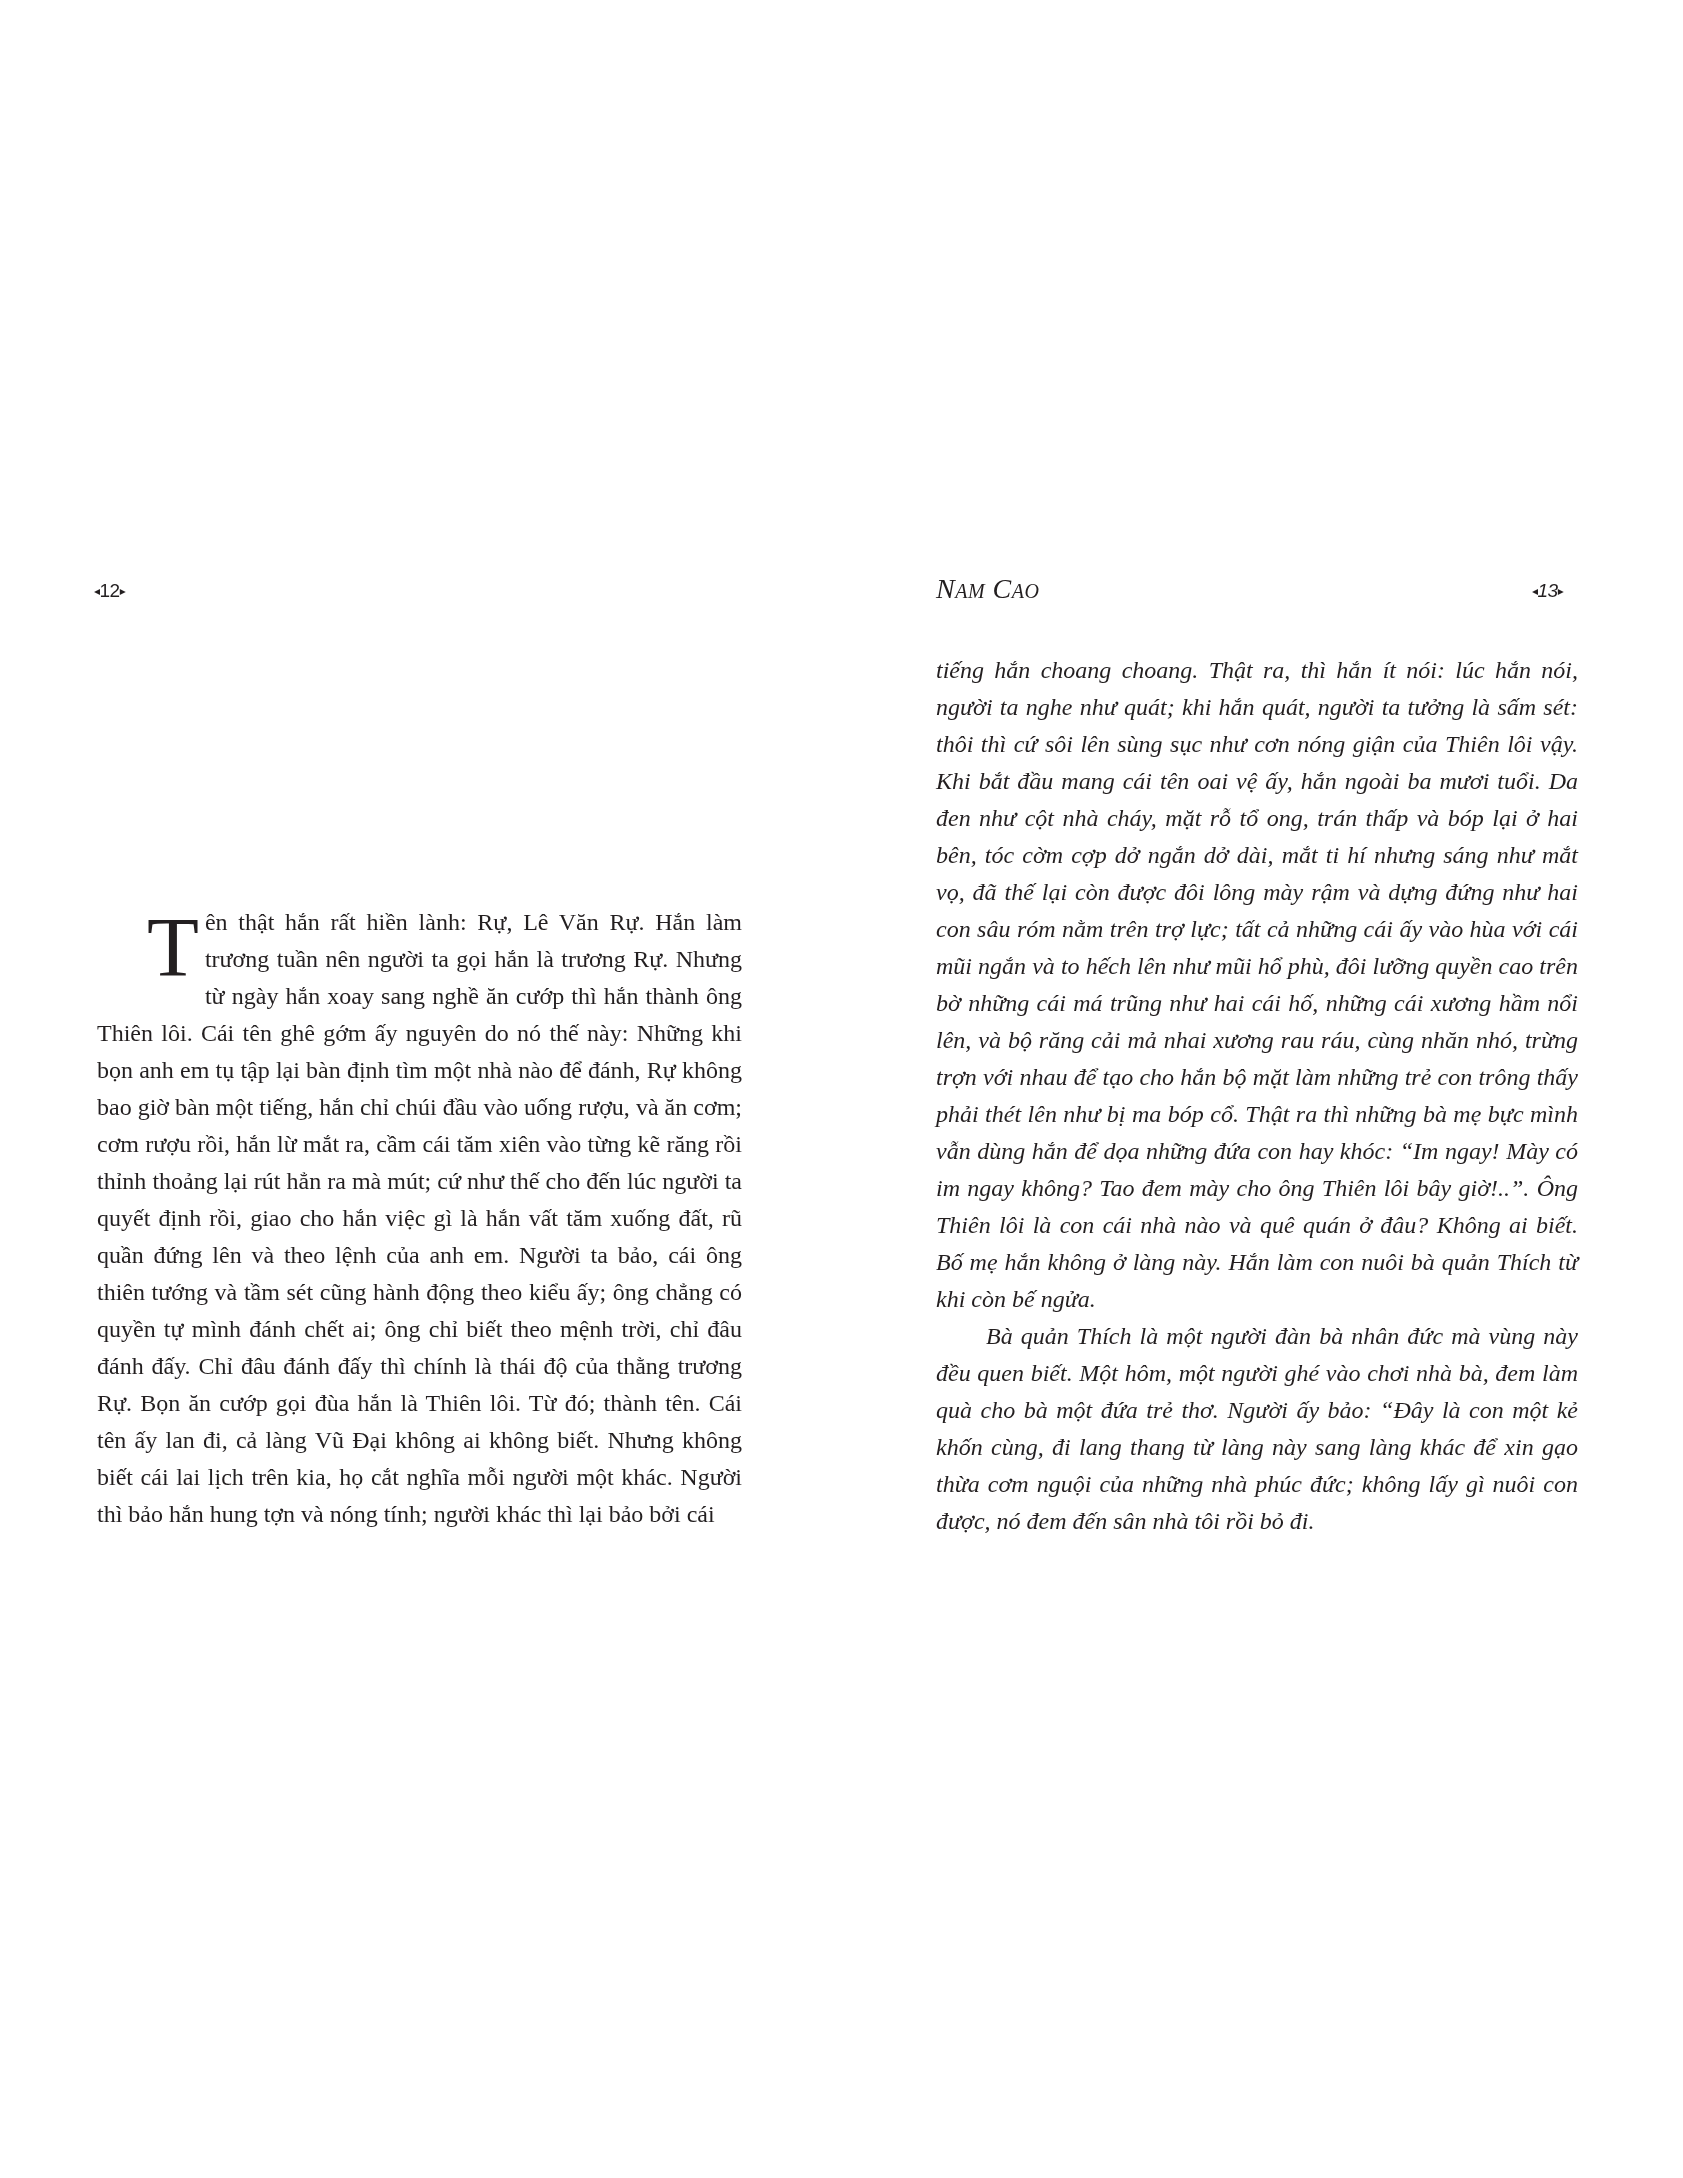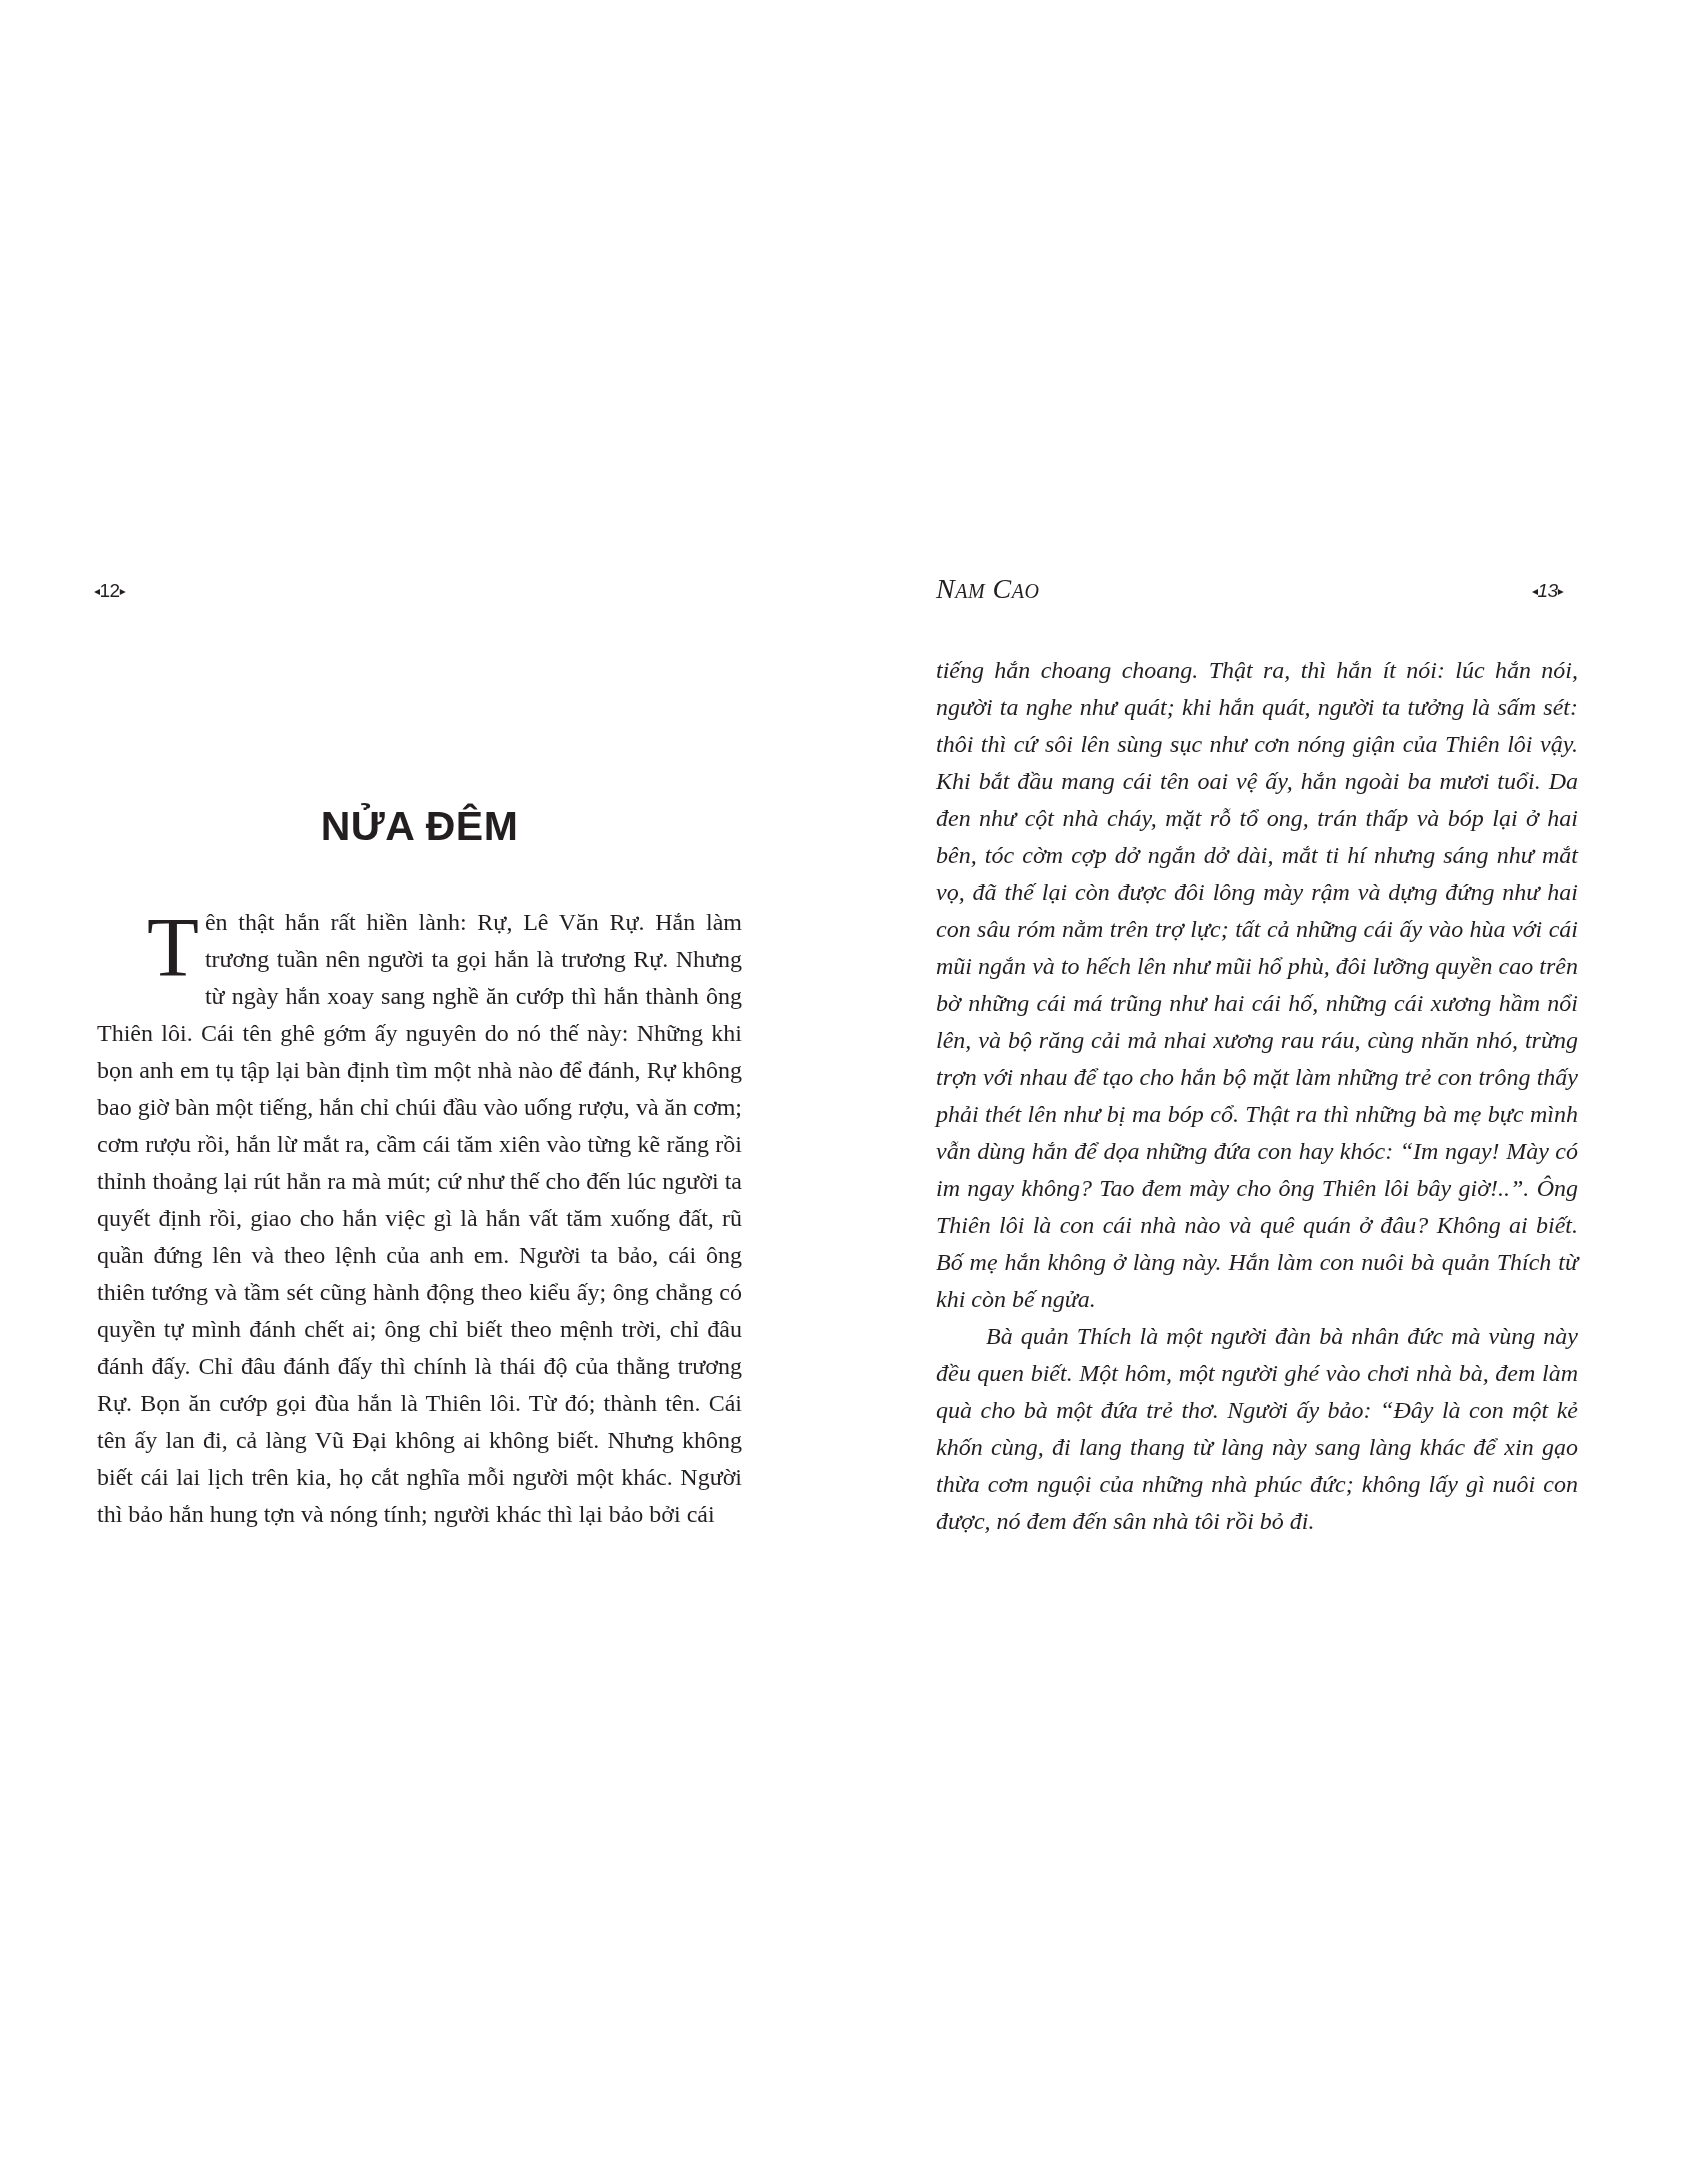--- a/index.html
+++ b/index.html
@@ -25,21 +25,20 @@
   .body-text p.indent { text-indent: 50px; }
   .dropcap { float: left; font-size: 85px; line-height: 63px; height: 69px; margin: 8px 6px 0 50px; padding-top: 4px; }
 </style>
 </head>
 <body>
 
 <div class="page page-left">
   <div class="folio folio-left">
     <span class="arr">◂</span><span>12</span><span class="arr">▸</span>
   </div>
-  <h1 class="chapter-title">NỬA ĐÊM</h1>
   <div class="body-text body-left">
     <p><span class="dropcap">T</span><span>ên thật hắn rất hiền lành: Rự, Lê Văn Rự. Hắn làm trương tuần nên người ta gọi hắn là trương Rự. Nhưng từ ngày hắn xoay sang nghề ăn cướp thì hắn thành ông Thiên lôi. Cái tên ghê gớm ấy nguyên do nó thế này: Những khi bọn anh em tụ tập lại bàn định tìm một nhà nào để đánh, Rự không bao giờ bàn một tiếng, hắn chỉ chúi đầu vào uống rượu, và ăn cơm; cơm rượu rồi, hắn lừ mắt ra, cầm cái tăm xiên vào từng kẽ răng rồi thỉnh thoảng lại rút hẳn ra mà mút; cứ như thế cho đến lúc người ta quyết định rồi, giao cho hắn việc gì là hắn vất tăm xuống đất, rũ quần đứng lên và theo lệnh của anh em. Người ta bảo, cái ông thiên tướng và tầm sét cũng hành động theo kiểu ấy; ông chẳng có quyền tự mình đánh chết ai; ông chỉ biết theo mệnh trời, chỉ đâu đánh đấy. Chỉ đâu đánh đấy thì chính là thái độ của thằng trương Rự. Bọn ăn cướp gọi đùa hắn là Thiên lôi. Từ đó; thành tên. Cái tên ấy lan đi, cả làng Vũ Đại không ai không biết. Nhưng không biết cái lai lịch trên kia, họ cắt nghĩa mỗi người một khác. Người thì bảo hắn hung tợn và nóng tính; người khác thì lại bảo bởi cái</span></p>
   </div>
 </div>
 
 <div class="page page-right">
   <div class="running-head">Nam Cao</div>
   <div class="folio folio-right">
     <span class="arr">◂</span><span>13</span><span class="arr">▸</span>
   </div>

